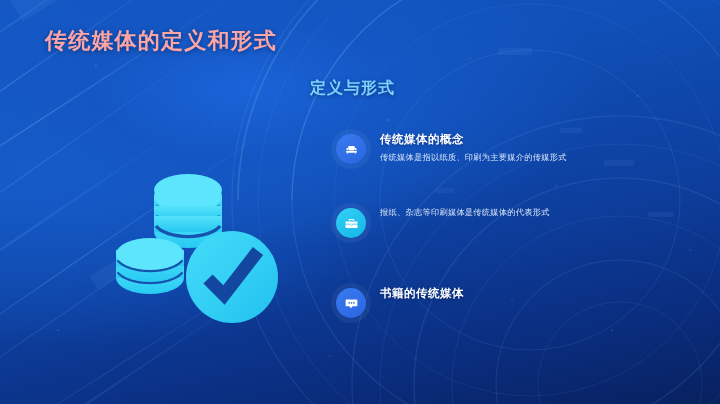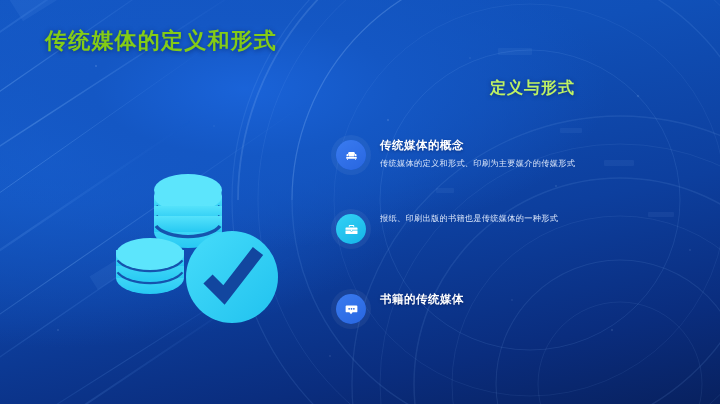--- a/index.html
+++ b/index.html
@@ -52,54 +52,54 @@
     opacity: 0.55;
   }
 
   
   .title {
     position: absolute;
     left: 45px;
     top: 26px;
     font-size: 22px;
     font-weight: bold;
-    color: #84cc16;
+    color: #fca5a5;
     letter-spacing: 1.2px;
     text-shadow: 0 1px 5px rgba(0,20,70,0.55);
     white-space: nowrap;
   }
 
   
   .subtitle {
     position: absolute;
     left: 310px;
     top: 78px;
     width: 265px;
-    text-align: right;
+    text-align: left;
     font-size: 16px;
     font-weight: bold;
-    color: #bef264;
+    color: #7dd3fc;
     letter-spacing: 1px;
     text-shadow: 0 1px 4px rgba(0,20,70,0.5);
   }
 
   
   .illustration {
     position: absolute;
     left: 110px;
     top: 160px;
     width: 196px;
     height: 172px;
   }
 
   
   .features {
     position: absolute;
     left: 336px;
-    top: 138px;
+    top: 132px;
     width: 330px;
   }
   .feature {
     position: relative;
     min-height: 40px;
     margin-bottom: 34px;
     padding-left: 44px;
   }
   .feature:last-child { margin-bottom: 0; margin-top: 40px; }
   .f-icon {
@@ -283,33 +283,33 @@
         <svg width="15" height="15" viewBox="0 0 24 24" fill="#ffffff">
           <path d="M4 11.2c0-1 .7-1.7 1.6-1.7.9 0 1.6.7 1.6 1.7v2H4v-2z"></path>
           <path d="M16.8 11.2c0-1 .7-1.7 1.6-1.7.9 0 1.6.7 1.6 1.7v2h-3.2v-2z"></path>
           <path d="M6.6 8.4c0-1.3.9-2.2 2.1-2.2h6.6c1.2 0 2.1.9 2.1 2.2v1.5a2.9 2.9 0 0 0-1.3 2.4v1.1H7.9v-1.1c0-1-.5-1.9-1.3-2.4V8.4z"></path>
           <path d="M3.6 14.3h16.8v2.1c0 .5-.4.9-.9.9H4.5c-.5 0-.9-.4-.9-.9v-2.1z"></path>
           <rect x="4.9" y="17.3" width="1.5" height="1.6" rx=".4"></rect>
           <rect x="17.6" y="17.3" width="1.5" height="1.6" rx=".4"></rect>
         </svg>
       </div>
       <div class="f-title">传统媒体的概念</div>
-      <div class="f-desc">传统媒体的定义和形式、印刷为主要媒介的传媒形式</div>
+      <div class="f-desc">传统媒体是指以纸质、印刷为主要媒介的传媒形式</div>
     </div>
 
     <div class="feature">
       <div class="f-icon cyan">
         <svg width="15" height="15" viewBox="0 0 24 24" fill="#ffffff">
           <path d="M9.2 4.6h5.6c.9 0 1.6.7 1.6 1.6v1.2h-1.8V6.6c0-.2-.1-.3-.3-.3H9.7c-.2 0-.3.1-.3.3v.8H7.6V6.2c0-.9.7-1.6 1.6-1.6z"></path>
           <path d="M3.4 8.6h17.2c.6 0 1 .4 1 1v2.6H2.4V9.6c0-.6.4-1 1-1z"></path>
           <path d="M2.4 13.6h8.2v1.1c0 .4.3.7.7.7h1.4c.4 0 .7-.3.7-.7v-1.1h8.2v4.6c0 .6-.4 1-1 1H3.4c-.6 0-1-.4-1-1v-4.6z"></path>
           <rect x="11" y="12.1" width="2" height="2.6" rx=".4"></rect>
         </svg>
       </div>
-      <div class="f-desc">报纸、印刷出版的书籍也是传统媒体的一种形式</div>
+      <div class="f-desc">报纸、杂志等印刷媒体是传统媒体的代表形式</div>
     </div>
 
     <div class="feature">
       <div class="f-icon blue">
         <svg width="15" height="15" viewBox="0 0 24 24" fill="#ffffff">
           <path d="M4 5.4h16c.8 0 1.4.6 1.4 1.4v8.2c0 .8-.6 1.4-1.4 1.4h-6.2l-2.6 3-2.6-3H4c-.8 0-1.4-.6-1.4-1.4V6.8c0-.8.6-1.4 1.4-1.4z"></path>
           <g fill="#2866e0">
             <circle cx="8.2" cy="10.9" r="1.35"></circle>
             <circle cx="12" cy="10.9" r="1.35"></circle>
             <circle cx="15.8" cy="10.9" r="1.35"></circle>

